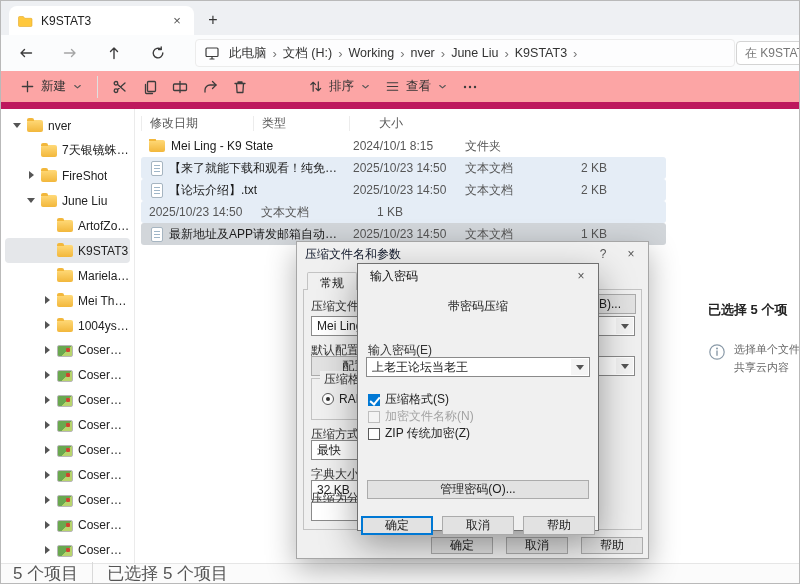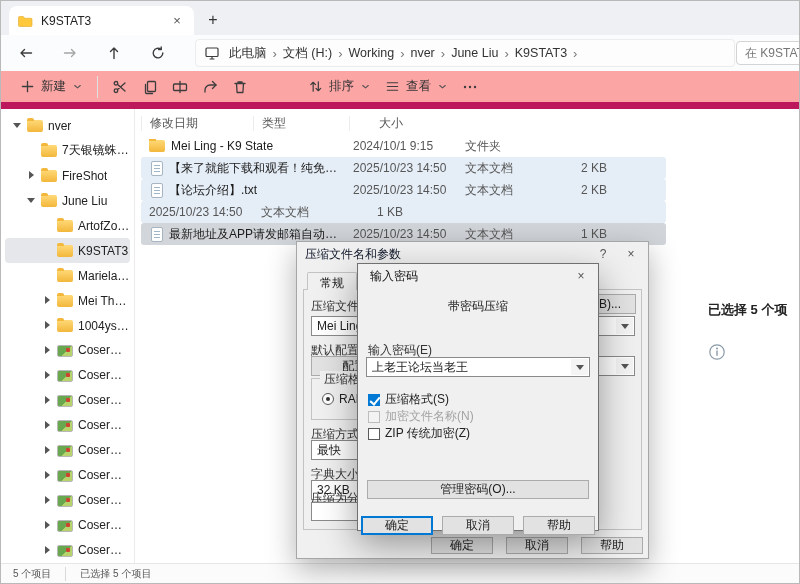--- a/index.html
+++ b/index.html
@@ -68,21 +68,21 @@
   .icon-text .fi{width:12px;height:15px;margin-left:2px;border:1px solid #a6b5c1;border-radius:2px;background:#fff}
   .icon-text .fi::before{content:"";position:absolute;left:2px;right:2px;top:3px;height:8px;background:repeating-linear-gradient(#9fb6c8 0 1px,transparent 1px 3px)}
 
   .details{width:103px;flex:none;padding-left:12px;overflow:hidden}
   .sel-summary{margin-top:192px;font-weight:bold;font-size:13px;color:#222;white-space:nowrap}
   .hint{display:flex;gap:8px;margin-top:22px}
   .hint-icon{flex:none;padding-top:2px}
   .hint-text{font-size:11px;color:#666;line-height:1.6;white-space:nowrap}
 
   
-  .statusbar{position:absolute;left:0;right:0;bottom:0;height:20px;background:#fbfbfb;border-top:1px solid #e6e6e6;display:flex;align-items:center;padding:0 12px;font-size:10px;color:#555}
+  .statusbar{position:absolute;left:0;right:0;bottom:0;height:20px;background:#fbfbfb;border-top:1px solid #e6e6e6;display:flex;align-items:center;padding:0 12px;font-size:17px;color:#555}
   .sb-sel{margin-left:14px;padding-left:14px;border-left:1px solid #d9d9d9}
 
   
   .dlg{position:absolute;background:#f0f0f0;font-size:12px}
   .dtitle{height:24px;display:flex;align-items:center;padding:0 8px;gap:10px}
   .dtitle-text{flex:1;font-size:12px}
   .dico{width:18px;height:18px;display:flex;align-items:center;justify-content:center;color:#555}
   .dbutton{display:flex;align-items:center;justify-content:center;background:#e2e2e2;border:1px solid #ababab;font-size:12px;color:#1d1d1d}
   .dbutton.default{border-color:#0078d4;box-shadow:inset 0 0 0 1px #0078d4}
   .combo{position:absolute;background:#fff;border:1px solid #8a8a8a;display:flex;align-items:center;padding:0 20px 0 5px;overflow:hidden}
@@ -405,21 +405,21 @@
         <div class="c-type hc">类型</div>
         <div class="c-size hc">大小</div>
       </div>
       <div class="fl-rows">
 
           <div class="fl-row state-plain icon-folder">
             <div class="c-name">
               <span class="fi"></span>
               <span class="fname">Mei Ling - K9 State</span>
             </div>
-            <div class="c-date">2024/10/1 9:15</div>
+            <div class="c-date">2024/10/1 8:15</div>
             <div class="c-type">文件夹</div>
             <div class="c-size"></div>
           </div>
 
           <div class="fl-row state-selected icon-text">
             <div class="c-name">
               <span class="fi"></span>
               <span class="fname">【来了就能下载和观看！纯免费！】.txt</span>
             </div>
             <div class="c-date">2025/10/23 14:50</div>
@@ -458,20 +458,24 @@
     <div class="details">
       <div class="sel-summary">已选择 5 个项</div>
       <div class="hint">
         <span class="hint-icon">
           <svg width="18" height="18" viewBox="0 0 18 18" fill="none">
               <circle cx="9" cy="9" r="7.2" stroke="#8a9aa8" stroke-width="1.2"></circle>
               <path d="M9 8v4.2" stroke="#8a9aa8" stroke-width="1.4" stroke-linecap="round"></path>
               <circle cx="9" cy="5.5" r="1" fill="#8a9aa8"></circle>
             </svg>
         </span>
+        <div class="hint-text">
+          <div>选择单个文件</div>
+          <div>共享云内容</div>
+        </div>
       </div>
     </div>
   </div>
 
   <div class="statusbar">
     <span>5 个项目</span>
     <span class="sb-sel">已选择 5 个项目</span>
   </div>
 
   <div class="dlg dlg-archive">

